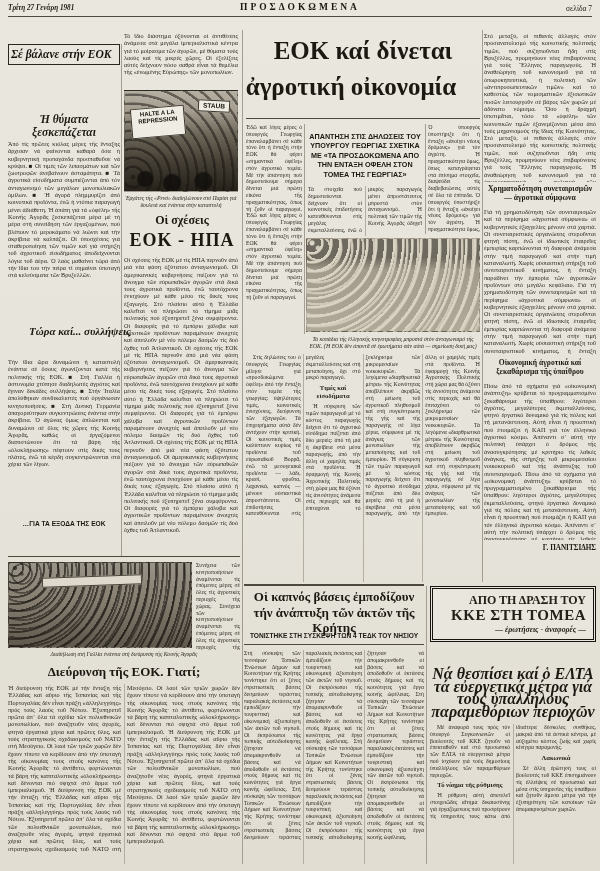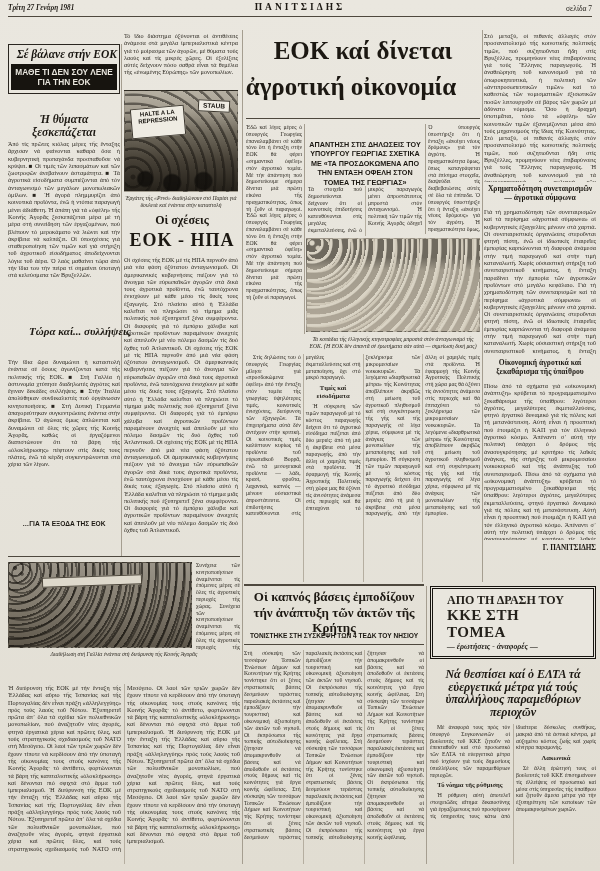--- a/index.html
+++ b/index.html
@@ -18,21 +18,21 @@
   .sans{font-family:"Liberation Sans",sans-serif}
   .c2{column-count:2;column-gap:6px;column-rule:1px solid #b5aea0}
   .c3{column-count:3;column-gap:5px;column-rule:1px solid #b5aea0}
   .c4{column-count:4;column-gap:5px;column-rule:1px solid #b5aea0}
   .vr{position:absolute;width:1px;background:#a59e90}
   .hrule{position:absolute;background:#4e483e}
   .insub{font-weight:700;text-align:center;font-size:6.6px;line-height:8px;margin:3px 0;break-inside:avoid}
   .cap{font-style:italic;font-size:5.7px;line-height:6.6px;text-align:center;color:#2a261f;overflow:hidden}
 
   .promo{border:1px solid #2a2620;padding:3px 2px;background:#e9e6de}
-  .promo-title{font-weight:700;font-style:italic;font-size:11.5px;line-height:12.5px;text-align:right;color:#17140f}
+  .promo-title{font-weight:700;font-style:italic;font-size:11.5px;line-height:12.5px;text-align:left;color:#17140f}
   .promo-bar{margin-top:3px;background:#17140f;color:#e9e6de;font-family:"Liberation Sans",sans-serif;
              font-weight:700;font-size:8.3px;line-height:10px;text-align:center;padding:3px 2px}
 
   .photo{overflow:hidden;border:1px solid #55504637}
   .protest{background:
      radial-gradient(circle at 18% 88%, rgba(15,13,10,.8) 0 7px, transparent 9px),
      radial-gradient(circle at 42% 92%, rgba(15,13,10,.8) 0 8px, transparent 10px),
      radial-gradient(circle at 70% 90%, rgba(15,13,10,.75) 0 8px, transparent 10px),
      repeating-radial-gradient(circle at 8px 86px, rgba(20,17,13,.5) 0 2px, transparent 3px 9px),
      linear-gradient(180deg,#b6b0a3 0%,#a49d8f 20%,#6f695c 42%,#453f35 70%,#26221b 100%)}
@@ -41,45 +41,44 @@
   .crowd{background:
      repeating-radial-gradient(circle at 6px 5px, rgba(24,21,16,.65) 0 1.6px, transparent 2.4px 7px),
      repeating-radial-gradient(circle at 13px 11px, rgba(24,21,16,.5) 0 1.4px, transparent 2.2px 9px),
      linear-gradient(180deg,#9a9488 0%,#847d70 45%,#5e574b 100%)}
   .banner{position:absolute;left:18%;top:16%;width:55%;height:12%;background:#ded9cc;transform:rotate(-2deg);border:1px solid #4a4439}
   .sheep{background:
      repeating-radial-gradient(circle at 5px 4px, #d9d3c4 0 2px, transparent 3.2px 9px),
      repeating-radial-gradient(circle at 11px 9px, #cfc8b8 0 1.8px, transparent 3px 11px),
      linear-gradient(180deg,#6e695e 0%,#6e695e 20%,#a39c8d 34%,#b0a899 100%)}
 
-  .kkebox{border:3px double #17140f;background:#e9e6de;text-align:left;padding:4px 14px}
+  .kkebox{border:3px double #17140f;background:#e9e6de;text-align:right;padding:4px 7px}
   .kke1{font-weight:700;font-size:12px;line-height:14px}
   .kke2{font-weight:700;font-size:15px;line-height:17px;letter-spacing:.5px}
   .kke3{font-weight:700;font-style:italic;font-size:7.8px;line-height:11px}
 </style>
 </head>
 <body>
 
 <div class="page">
 
   <div class="abs sb it" style="left:8px;top:4px;width:170px;font-size:7.2px">Τρίτη 27 Γενάρη 1981</div>
-  <div class="abs sb ctr" style="left:225px;top:2px;width:150px;font-size:9.5px;letter-spacing:3px">ΠΑΝΙΤΣΙΔΗΣ</div>
+  <div class="abs sb ctr" style="left:225px;top:2px;width:150px;font-size:9.5px;letter-spacing:3px">ΠΡΟΣΔΟΚΩΜΕΝΑ</div>
   <div class="abs" style="right:8px;top:4px;width:80px;font-size:7.5px;text-align:right">σελίδα 7</div>
   <div class="hrule" style="left:8px;top:16px;width:584px;height:1px"></div>
 
   <div class="vr" style="left:121px;top:44px;height:512px"></div>
   <div class="vr" style="left:242px;top:30px;height:834px"></div>
   <div class="vr" style="left:482px;top:30px;height:552px"></div>
   <div class="vr" style="left:304px;top:124px;height:210px"></div>
   <div class="vr" style="left:425px;top:124px;height:110px"></div>
   <div class="vr" style="left:426px;top:586px;height:278px"></div>
 
   <div class="abs promo" style="left:8px;top:44px;width:112px">
     <div class="promo-title">Σέ βάλανε στήν ΕΟΚ</div>
-    <div class="promo-bar">ΜΑΘΕ ΤΙ ΔΕΝ ΣΟΥ ΛΕΝΕ ΓΙΑ ΤΗΝ ΕΟΚ</div>
   </div>
   <div class="abs sb it ctr" style="left:8px;top:113px;width:112px;font-size:11.5px;line-height:12.5px">Ἡ θύματα ξεσκεπάζεται</div>
   <div class="abs bt" style="left:8px;top:140px;width:112px;height:180px">Ἀπό τίς πρῶτες κιόλας μέρες τῆς ἔνταξης ἄρχισαν νά φαίνονται καθαρά ὅσα ἡ κυβερνητική προπαγάνδα προσπαθοῦσε νά κρύψει. ■ Οἱ τιμές τῶν λιπασμάτων καί τῶν ζωοτροφῶν ἀνεβαίνουν ἀσταμάτητα. ■ Τά ἀγροτικά εἰσοδήματα συμπιέζονται ἀπό τόν ἀνταγωνισμό τῶν μεγάλων μονοπωλιακῶν ὁμίλων. ■ Ἡ ἀγορά πλημμυρίζει ἀπό κοινοτικά προϊόντα, ἐνῶ ἡ ντόπια παραγωγή μένει ἀδιάθετη. Ἡ ἀπάτη γιά τά «ὀφέλη» τῆς Κοινῆς Ἀγορᾶς ξεσκεπάζεται μέρα μέ τή μέρα στή συνείδηση τῶν ἐργαζομένων, πού βλέπουν τό μεροκάματο νά λιώνει καί τήν ἀκρίβεια νά καλπάζει. Οἱ ὑποσχέσεις γιά σταθεροποίηση τῶν τιμῶν καί γιά στήριξη τοῦ ἀγροτικοῦ εἰσοδήματος ἀποδείχνονται λόγια τοῦ ἀέρα. Ὁ λαός μαθαίνει τώρα ἀπό τήν ἴδια του τήν πείρα τί σημαίνει ὑποταγή στά κελεύσματα τῶν Βρυξελλῶν.</div>
   <div class="abs sb it ctr" style="left:24px;top:324px;width:112px;font-size:11px;line-height:14px">Τώρα καί... συλλήψεις</div>
   <div class="abs bt" style="left:8px;top:358px;width:112px;height:156px">Τήν ἴδια ὥρα δυναμώνει ἡ καταστολή ἐνάντια σέ ὅσους ἀγωνίζονται κατά τῆς πολιτικῆς τῆς ΕΟΚ. ■ Στή Γαλλία ἡ ἀστυνομία χτύπησε διαδηλωτές ἀγρότες καί ἔγιναν δεκάδες συλλήψεις. ■ Στήν Ἰταλία ἀπολύθηκαν συνδικαλιστές πού ὀργάνωσαν κινητοποιήσεις. ■ Στή Δυτική Γερμανία ἀπαγορεύτηκαν συγκεντρώσεις ἐνάντια στήν ἀκρίβεια. Ὁ ἀγώνας ὅμως ἁπλώνεται καί δυναμώνει σέ ὅλες τίς χῶρες τῆς Κοινῆς Ἀγορᾶς, καθώς οἱ ἐργαζόμενοι διαπιστώνουν ὅτι τά βάρη τῆς «ὁλοκλήρωσης» πέφτουν στίς δικές τους πλάτες, ἐνῶ τά κέρδη συγκεντρώνονται στά χέρια τῶν λίγων.</div>
   <div class="abs sb ctr sans" style="left:8px;top:520px;width:112px;font-size:6.6px;line-height:8px">…ΓΙΑ ΤΑ ΕΞΟΔΑ ΤΗΣ ΕΟΚ</div>
   <div class="hrule" style="left:8px;top:556px;width:232px;height:1px"></div>
 
   <div class="abs bt" style="left:124px;top:32px;width:114px;height:56px">Τό ἴδιο διάστημα ὀξύνονται οἱ ἀντιθέσεις ἀνάμεσα στά μεγάλα ἰμπεριαλιστικά κέντρα γιά τό μοίρασμα τῶν ἀγορῶν, μέ θύματα τούς λαούς καί τίς μικρές χῶρες. Οἱ ἐξελίξεις αὐτές δείχνουν πόσο σαθρά εἶναι τά θεμέλια τῆς «ἑνωμένης Εὐρώπης» τῶν μονοπωλίων.</div>
   <div class="abs photo protest" style="left:124px;top:90px;width:114px;height:102px">
@@ -89,28 +88,29 @@
   <div class="abs cap" style="left:124px;top:195px;width:114px;height:15px">Ἐργάτες τῆς «Ρενό» διαδηλώνουν στό Παρίσι γιά δουλειά καί ἐνάντια στήν καταστολή</div>
   <div class="abs sb ctr" style="left:124px;top:212px;width:116px;font-size:12px;line-height:16px">Οἱ σχέσεις</div>
   <div class="abs sb ctr" style="left:124px;top:230px;width:116px;font-size:18px;line-height:20px;letter-spacing:1px">ΕΟΚ - ΗΠΑ</div>
   <div class="abs bt" style="left:124px;top:256px;width:114px;height:298px">Οἱ σχέσεις τῆς ΕΟΚ μέ τίς ΗΠΑ περνοῦν ἀπό μιά νέα φάση ὀξύτατου ἀνταγωνισμοῦ. Οἱ ἀμερικανικές κυβερνήσεις πιέζουν γιά τό ἄνοιγμα τῶν εὐρωπαϊκῶν ἀγορῶν στά δικά τους ἀγροτικά προϊόντα, ἐνῶ ταυτόχρονα ἐνισχύουν μέ κάθε μέσο τίς δικές τους ἐξαγωγές. Στό πλαίσιο αὐτό ἡ Ἑλλάδα καλεῖται νά πληρώσει τό τίμημα μιᾶς πολιτικῆς πού ἐξυπηρετεῖ ξένα συμφέροντα. Οἱ διαφορές γιά τό ἐμπόριο χάλυβα καί ἀγροτικῶν προϊόντων παραμένουν ἀνοιχτές καί ἀπειλοῦν μέ νέο πόλεμο δασμῶν τίς δυό ὄχθες τοῦ Ἀτλαντικοῦ. Οἱ σχέσεις τῆς ΕΟΚ μέ τίς ΗΠΑ περνοῦν ἀπό μιά νέα φάση ὀξύτατου ἀνταγωνισμοῦ. Οἱ ἀμερικανικές κυβερνήσεις πιέζουν γιά τό ἄνοιγμα τῶν εὐρωπαϊκῶν ἀγορῶν στά δικά τους ἀγροτικά προϊόντα, ἐνῶ ταυτόχρονα ἐνισχύουν μέ κάθε μέσο τίς δικές τους ἐξαγωγές. Στό πλαίσιο αὐτό ἡ Ἑλλάδα καλεῖται νά πληρώσει τό τίμημα μιᾶς πολιτικῆς πού ἐξυπηρετεῖ ξένα συμφέροντα. Οἱ διαφορές γιά τό ἐμπόριο χάλυβα καί ἀγροτικῶν προϊόντων παραμένουν ἀνοιχτές καί ἀπειλοῦν μέ νέο πόλεμο δασμῶν τίς δυό ὄχθες τοῦ Ἀτλαντικοῦ. Οἱ σχέσεις τῆς ΕΟΚ μέ τίς ΗΠΑ περνοῦν ἀπό μιά νέα φάση ὀξύτατου ἀνταγωνισμοῦ. Οἱ ἀμερικανικές κυβερνήσεις πιέζουν γιά τό ἄνοιγμα τῶν εὐρωπαϊκῶν ἀγορῶν στά δικά τους ἀγροτικά προϊόντα, ἐνῶ ταυτόχρονα ἐνισχύουν μέ κάθε μέσο τίς δικές τους ἐξαγωγές. Στό πλαίσιο αὐτό ἡ Ἑλλάδα καλεῖται νά πληρώσει τό τίμημα μιᾶς πολιτικῆς πού ἐξυπηρετεῖ ξένα συμφέροντα. Οἱ διαφορές γιά τό ἐμπόριο χάλυβα καί ἀγροτικῶν προϊόντων παραμένουν ἀνοιχτές καί ἀπειλοῦν μέ νέο πόλεμο δασμῶν τίς δυό ὄχθες τοῦ Ἀτλαντικοῦ.</div>
 
   <div class="abs photo crowd" style="left:8px;top:562px;width:184px;height:86px">
     <div class="banner"></div>
   </div>
   <div class="abs bt sm" style="left:196px;top:562px;width:44px;height:88px">Συνέχεια τῶν κινητοποιήσεων ἀναμένεται τίς ἑπόμενες μέρες σέ ὅλες τίς ἀγροτικές περιοχές τῆς χώρας. Συνέχεια τῶν κινητοποιήσεων ἀναμένεται τίς ἑπόμενες μέρες σέ ὅλες τίς ἀγροτικές περιοχές τῆς χώρας. Συνέχεια τῶν κινητοποιήσεων ἀναμένεται τίς ἑπόμενες μέρες σέ ὅλες τίς ἀγροτικές περιοχές τῆς χώρας.</div>
   <div class="abs cap" style="left:8px;top:651px;width:232px;height:10px">Διαδήλωση στή Γαλλία ἐνάντια στή διεύρυνση τῆς Κοινῆς Ἀγορᾶς</div>
+  <div class="abs sb ctr" style="left:8px;top:664px;width:232px;font-size:13px;line-height:15px">Διεύρυνση τῆς ΕΟΚ. Γιατί;</div>
   <div class="abs bt c2" style="left:8px;top:684px;width:232px;height:180px">Ἡ διεύρυνση τῆς ΕΟΚ μέ τήν ἔνταξη τῆς Ἑλλάδας καί αὔριο τῆς Ἱσπανίας καί τῆς Πορτογαλίας δέν εἶναι πράξη «ἀλληλεγγύης» πρός τούς λαούς τοῦ Νότου. Ἐξυπηρετεῖ πρῶτα ἀπ᾽ ὅλα τά σχέδια τῶν πολυεθνικῶν μονοπωλίων, πού ἀναζητοῦν νέες ἀγορές, φτηνά ἐργατικά χέρια καί πρῶτες ὕλες, καί τούς στρατηγικούς σχεδιασμούς τοῦ ΝΑΤΟ στή Μεσόγειο. Οἱ λαοί τῶν τριῶν χωρῶν δέν ἔχουν τίποτε νά κερδίσουν ἀπό τήν ὑποταγή τῆς οἰκονομίας τους στούς κανόνες τῆς Κοινῆς Ἀγορᾶς· τό ἀντίθετο, φορτώνονται τά βάρη τῆς καπιταλιστικῆς «ὁλοκλήρωσης» καί δένονται πιό σφιχτά στό ἅρμα τοῦ ἰμπεριαλισμοῦ. Ἡ διεύρυνση τῆς ΕΟΚ μέ τήν ἔνταξη τῆς Ἑλλάδας καί αὔριο τῆς Ἱσπανίας καί τῆς Πορτογαλίας δέν εἶναι πράξη «ἀλληλεγγύης» πρός τούς λαούς τοῦ Νότου. Ἐξυπηρετεῖ πρῶτα ἀπ᾽ ὅλα τά σχέδια τῶν πολυεθνικῶν μονοπωλίων, πού ἀναζητοῦν νέες ἀγορές, φτηνά ἐργατικά χέρια καί πρῶτες ὕλες, καί τούς στρατηγικούς σχεδιασμούς τοῦ ΝΑΤΟ στή Μεσόγειο. Οἱ λαοί τῶν τριῶν χωρῶν δέν ἔχουν τίποτε νά κερδίσουν ἀπό τήν ὑποταγή τῆς οἰκονομίας τους στούς κανόνες τῆς Κοινῆς Ἀγορᾶς· τό ἀντίθετο, φορτώνονται τά βάρη τῆς καπιταλιστικῆς «ὁλοκλήρωσης» καί δένονται πιό σφιχτά στό ἅρμα τοῦ ἰμπεριαλισμοῦ. Ἡ διεύρυνση τῆς ΕΟΚ μέ τήν ἔνταξη τῆς Ἑλλάδας καί αὔριο τῆς Ἱσπανίας καί τῆς Πορτογαλίας δέν εἶναι πράξη «ἀλληλεγγύης» πρός τούς λαούς τοῦ Νότου. Ἐξυπηρετεῖ πρῶτα ἀπ᾽ ὅλα τά σχέδια τῶν πολυεθνικῶν μονοπωλίων, πού ἀναζητοῦν νέες ἀγορές, φτηνά ἐργατικά χέρια καί πρῶτες ὕλες, καί τούς στρατηγικούς σχεδιασμούς τοῦ ΝΑΤΟ στή Μεσόγειο. Οἱ λαοί τῶν τριῶν χωρῶν δέν ἔχουν τίποτε νά κερδίσουν ἀπό τήν ὑποταγή τῆς οἰκονομίας τους στούς κανόνες τῆς Κοινῆς Ἀγορᾶς· τό ἀντίθετο, φορτώνονται τά βάρη τῆς καπιταλιστικῆς «ὁλοκλήρωσης» καί δένονται πιό σφιχτά στό ἅρμα τοῦ ἰμπεριαλισμοῦ.</div>
 
   <div class="abs sb ctr" style="left:246px;top:36px;width:234px;font-size:25px;line-height:30px">ΕΟΚ καί δίνεται</div>
   <div class="abs sb ctr" style="left:234px;top:72px;width:234px;font-size:25px;line-height:30px">ἀγροτική οἰκονομία</div>
   <div class="hrule" style="left:246px;top:118px;width:234px;height:1px"></div>
 
   <div class="abs bt sm" style="left:246px;top:124px;width:56px;height:208px">Ἐδῶ καί λίγες μέρες ὁ ὑπουργός Γεωργίας ἐπαναλαμβάνει σέ κάθε τόνο ὅτι ἡ ἔνταξη στήν ΕΟΚ θά φέρει «σημαντικά ὀφέλη» στόν ἀγροτικό τομέα. Μέ τήν ἀπάντηση πού δημοσιεύουμε σήμερα δίνεται μιά πρώτη εἰκόνα τῆς πραγματικότητας, ὅπως τή ζοῦν οἱ παραγωγοί. Ἐδῶ καί λίγες μέρες ὁ ὑπουργός Γεωργίας ἐπαναλαμβάνει σέ κάθε τόνο ὅτι ἡ ἔνταξη στήν ΕΟΚ θά φέρει «σημαντικά ὀφέλη» στόν ἀγροτικό τομέα. Μέ τήν ἀπάντηση πού δημοσιεύουμε σήμερα δίνεται μιά πρώτη εἰκόνα τῆς πραγματικότητας, ὅπως τή ζοῦν οἱ παραγωγοί.</div>
-  <div class="abs sb ctr sans" style="left:308px;top:140px;width:114px;height:58px;font-size:7.2px;line-height:9.4px">ΑΠΑΝΤΗΣΗ ΣΤΙΣ ΔΗΛΩΣΕΙΣ ΤΟΥ ΥΠΟΥΡΓΟΥ ΓΕΩΡΓΙΑΣ ΣΧΕΤΙΚΑ ΜΕ «ΤΑ ΠΡΟΣΔΟΚΩΜΕΝΑ ΑΠΟ ΤΗΝ ΕΝΤΑΞΗ ΟΦΕΛΗ ΣΤΟΝ ΤΟΜΕΑ ΤΗΣ ΓΕΩΡΓΙΑΣ»</div>
+  <div class="abs sb ctr sans" style="left:308px;top:132px;width:114px;height:58px;font-size:7.2px;line-height:9.4px">ΑΠΑΝΤΗΣΗ ΣΤΙΣ ΔΗΛΩΣΕΙΣ ΤΟΥ ΥΠΟΥΡΓΟΥ ΓΕΩΡΓΙΑΣ ΣΧΕΤΙΚΑ ΜΕ «ΤΑ ΠΡΟΣΔΟΚΩΜΕΝΑ ΑΠΟ ΤΗΝ ΕΝΤΑΞΗ ΟΦΕΛΗ ΣΤΟΝ ΤΟΜΕΑ ΤΗΣ ΓΕΩΡΓΙΑΣ»</div>
   <div class="abs bt sm c2" style="left:308px;top:186px;width:114px;height:50px">Τά στοιχεῖα πού δημοσιεύονται δείχνουν ὅτι οἱ κοινοτικές ἐπιδοτήσεις κατευθύνονται στίς μεγάλες ἐκμεταλλεύσεις, ἐνῶ ὁ μικρός παραγωγός μένει ἀπροστάτευτος μπροστά στόν ἀνταγωνισμό. Ἡ πολιτική τῶν τιμῶν τῆς Κοινῆς Ἀγορᾶς ὁδηγεῖ σέ ξεκλήρισμα χιλιάδες ἀγροτικές οἰκογένειες.</div>
   <div class="abs bt sm" style="left:428px;top:124px;width:52px;height:110px">Ὁ ὑπουργός ὑποστήριξε ὅτι ἡ ἔνταξη «ἀνοίγει νέους δρόμους» γιά τόν ἀγρότη. Ἡ πραγματικότητα ὅμως, ὅπως καταγράφεται στά ἐπίσημα στοιχεῖα, διαψεύδει τίς διαβεβαιώσεις αὐτές σέ ὅλα τά ἐπίπεδα. Ὁ ὑπουργός ὑποστήριξε ὅτι ἡ ἔνταξη «ἀνοίγει νέους δρόμους» γιά τόν ἀγρότη. Ἡ πραγματικότητα ὅμως, ὅπως καταγράφεται στά ἐπίσημα στοιχεῖα, διαψεύδει τίς διαβεβαιώσεις αὐτές σέ ὅλα τά ἐπίπεδα.</div>
 
   <div class="abs photo sheep" style="left:306px;top:238px;width:174px;height:94px"></div>
   <div class="abs cap" style="left:306px;top:336px;width:174px;height:15px">Τά κοπάδια τῆς ἑλληνικῆς κτηνοτροφίας μπροστά στόν ἀνταγωνισμό τῆς ΕΟΚ. (Ἡ ΕΟΚ δέν ἀπαντᾶ σέ ἐρωτήματα σάν αὐτά — σημείωση δική μας)</div>
 
   <div class="abs bt sm c4" style="left:246px;top:354px;width:234px;height:228px">
     <p>Στίς δηλώσεις του ὁ ὑπουργός Γεωργίας μίλησε γιά «προσδοκώμενα ὀφέλη» ἀπό τήν ἔνταξη στόν τομέα τῆς γεωργίας: ὑψηλότερες τιμές, κοινοτικές ἐνισχύσεις, διεύρυνση τῶν ἐξαγωγῶν. Τά ἐπιχειρήματα αὐτά δέν ἀντέχουν στήν κριτική. Οἱ κοινοτικές τιμές καλύπτουν κυρίως τά προϊόντα τοῦ εὐρωπαϊκοῦ Βορρᾶ, ἐνῶ τά μεσογειακά προϊόντα — λάδι, κρασί, φροῦτα, λαχανικά, καπνός — μένουν οὐσιαστικά ἀπροστάτευτα. Οἱ ἐπιδοτήσεις κατευθύνονται στίς μεγάλες ἐκμεταλλεύσεις καί στή μεταποίηση, ὄχι στό μικρό παραγωγό.</p>
     <div class="insub">Τιμές καί εἰσοδήματα</div>
     <p>Ἡ σύγκριση τῶν τιμῶν παραγωγοῦ μέ τό κόστος παραγωγῆς δείχνει ὅτι τό ἀγροτικό εἰσόδημα πιέζεται ἀπό δύο μεριές: ἀπό τή μιά ἡ ἀκρίβεια στά μέσα παραγωγῆς, ἀπό τήν ἄλλη οἱ χαμηλές τιμές στά προϊόντα. Ἡ ἐφαρμογή τῆς Κοινῆς Ἀγροτικῆς Πολιτικῆς στή χώρα μας θά ὀξύνει τίς ἀνισότητες ἀνάμεσα στίς περιοχές καί θά ἐπιταχύνει τό ξεκλήρισμα τῶν μικρομεσαίων νοικοκυριῶν. Τά λεγόμενα «διαρθρωτικά μέτρα» τῆς Κοινότητας ἀποβλέπουν ἀκριβῶς στή μείωση τοῦ ἀγροτικοῦ πληθυσμοῦ καί στή συγκέντρωση τῆς γῆς καί τῆς παραγωγῆς σέ λίγα χέρια, σύμφωνα μέ τίς ἀνάγκες τῶν μονοπωλίων τῆς μεταποίησης καί τοῦ ἐμπορίου. Ἡ σύγκριση τῶν τιμῶν παραγωγοῦ μέ τό κόστος παραγωγῆς δείχνει ὅτι τό ἀγροτικό εἰσόδημα πιέζεται ἀπό δύο μεριές: ἀπό τή μιά ἡ ἀκρίβεια στά μέσα παραγωγῆς, ἀπό τήν ἄλλη οἱ χαμηλές τιμές στά προϊόντα. Ἡ ἐφαρμογή τῆς Κοινῆς Ἀγροτικῆς Πολιτικῆς στή χώρα μας θά ὀξύνει τίς ἀνισότητες ἀνάμεσα στίς περιοχές καί θά ἐπιταχύνει τό ξεκλήρισμα τῶν μικρομεσαίων νοικοκυριῶν. Τά λεγόμενα «διαρθρωτικά μέτρα» τῆς Κοινότητας ἀποβλέπουν ἀκριβῶς στή μείωση τοῦ ἀγροτικοῦ πληθυσμοῦ καί στή συγκέντρωση τῆς γῆς καί τῆς παραγωγῆς σέ λίγα χέρια, σύμφωνα μέ τίς ἀνάγκες τῶν μονοπωλίων τῆς μεταποίησης καί τοῦ ἐμπορίου.</p>
@@ -127,21 +127,21 @@
   <div class="abs sb ctr" style="left:244px;top:589px;width:180px;font-size:13px;line-height:15.5px">Οἱ καπνός βάσεις ἐμποδίζουν τήν ἀνάπτυξη τῶν ἀκτῶν τῆς Κρήτης</div>
   <div class="abs sb ctr sans" style="left:244px;top:632px;width:180px;font-size:6.6px;line-height:8px">ΤΟΝΙΣΤΗΚΕ ΣΤΗ ΣΥΣΚΕΨΗ ΤΩΝ 4 ΤΕΔΚ ΤΟΥ ΝΗΣΙΟΥ</div>
   <div class="hrule" style="left:244px;top:644px;width:180px;height:1px"></div>
   <div class="abs bt sm c3" style="left:244px;top:650px;width:180px;height:214px">Στή σύσκεψη τῶν τεσσάρων Τοπικῶν Ἑνώσεων Δήμων καί Κοινοτήτων τῆς Κρήτης τονίστηκε ὅτι οἱ ξένες στρατιωτικές βάσεις δεσμεύουν τεράστιες παραλιακές ἐκτάσεις καί ἐμποδίζουν τήν τουριστική καί οἰκονομική ἀξιοποίηση τῶν ἀκτῶν τοῦ νησιοῦ. Οἱ ἐκπρόσωποι τῆς τοπικῆς αὐτοδιοίκησης ζήτησαν νά ἀπομακρυνθοῦν οἱ βάσεις καί νά ἀποδοθοῦν οἱ ἐκτάσεις στούς δήμους καί τίς κοινότητες γιά ἔργα κοινῆς ὠφέλειας. Στή σύσκεψη τῶν τεσσάρων Τοπικῶν Ἑνώσεων Δήμων καί Κοινοτήτων τῆς Κρήτης τονίστηκε ὅτι οἱ ξένες στρατιωτικές βάσεις δεσμεύουν τεράστιες παραλιακές ἐκτάσεις καί ἐμποδίζουν τήν τουριστική καί οἰκονομική ἀξιοποίηση τῶν ἀκτῶν τοῦ νησιοῦ. Οἱ ἐκπρόσωποι τῆς τοπικῆς αὐτοδιοίκησης ζήτησαν νά ἀπομακρυνθοῦν οἱ βάσεις καί νά ἀποδοθοῦν οἱ ἐκτάσεις στούς δήμους καί τίς κοινότητες γιά ἔργα κοινῆς ὠφέλειας. Στή σύσκεψη τῶν τεσσάρων Τοπικῶν Ἑνώσεων Δήμων καί Κοινοτήτων τῆς Κρήτης τονίστηκε ὅτι οἱ ξένες στρατιωτικές βάσεις δεσμεύουν τεράστιες παραλιακές ἐκτάσεις καί ἐμποδίζουν τήν τουριστική καί οἰκονομική ἀξιοποίηση τῶν ἀκτῶν τοῦ νησιοῦ. Οἱ ἐκπρόσωποι τῆς τοπικῆς αὐτοδιοίκησης ζήτησαν νά ἀπομακρυνθοῦν οἱ βάσεις καί νά ἀποδοθοῦν οἱ ἐκτάσεις στούς δήμους καί τίς κοινότητες γιά ἔργα κοινῆς ὠφέλειας. Στή σύσκεψη τῶν τεσσάρων Τοπικῶν Ἑνώσεων Δήμων καί Κοινοτήτων τῆς Κρήτης τονίστηκε ὅτι οἱ ξένες στρατιωτικές βάσεις δεσμεύουν τεράστιες παραλιακές ἐκτάσεις καί ἐμποδίζουν τήν τουριστική καί οἰκονομική ἀξιοποίηση τῶν ἀκτῶν τοῦ νησιοῦ. Οἱ ἐκπρόσωποι τῆς τοπικῆς αὐτοδιοίκησης ζήτησαν νά ἀπομακρυνθοῦν οἱ βάσεις καί νά ἀποδοθοῦν οἱ ἐκτάσεις στούς δήμους καί τίς κοινότητες γιά ἔργα κοινῆς ὠφέλειας.</div>
 
   <div class="abs kkebox" style="left:430px;top:586px;width:166px">
     <div class="kke1">ΑΠΟ ΤΗ ΔΡΑΣΗ ΤΟΥ</div>
     <div class="kke2">ΚΚΕ ΣΤΗ ΤΟΜΕΑ</div>
     <div class="kke3">— ἐρωτήσεις - ἀναφορές —</div>
   </div>
-  <div class="abs sb it ctr" style="left:430px;top:668px;width:166px;font-size:12px;line-height:12.5px">Νά θεσπίσει καί ὁ ΕΛΤΑ τά εὐεργετικά μέτρα γιά τούς ὑπαλλήλους παραμεθόριων περιοχῶν</div>
+  <div class="abs sb it ctr" style="left:430px;top:668px;width:166px;font-size:16px;line-height:12.5px">Νά θεσπίσει καί ὁ ΕΛΤΑ τά εὐεργετικά μέτρα γιά τούς ὑπαλλήλους παραμεθόριων περιοχῶν</div>
   <div class="abs bt sm c2" style="left:430px;top:724px;width:166px;height:140px">
     <p>Μέ ἀναφορά τους πρός τόν ὑπουργό Συγκοινωνιῶν οἱ βουλευτές τοῦ ΚΚΕ ζητοῦν νά ἐπεκταθοῦν καί στό προσωπικό τῶν ΕΛΤΑ τά εὐεργετικά μέτρα πού ἰσχύουν γιά τούς δημοσίους ὑπαλλήλους τῶν παραμεθόριων περιοχῶν.</p>
     <div class="insub">Τό νόημα τῆς ρύθμισης</div>
     <p>Ἡ ρύθμιση αὐτή ἀποτελεῖ στοιχειῶδες αἴτημα δικαιοσύνης γιά ἐργαζόμενους πού προσφέρουν τίς ὑπηρεσίες τους κάτω ἀπό ἰδιαίτερα δύσκολες συνθῆκες, μακριά ἀπό τά ἀστικά κέντρα, μέ αὐξημένο κόστος ζωῆς καί χωρίς κίνητρα παραμονῆς.</p>
     <div class="insub">Λακωνικά</div>
     <p>Σέ ἄλλη ἐρώτησή τους οἱ βουλευτές τοῦ ΚΚΕ ἐπισημαίνουν τίς ἐλλείψεις σέ προσωπικό καί μέσα στίς ὑπηρεσίες τῆς ὑπαίθρου καί ζητοῦν ἄμεσα μέτρα γιά τήν ἐξυπηρέτηση τῶν κατοίκων τῶν ἀπομακρυσμένων χωριῶν.</p>
   </div>
 
 </div>
 

